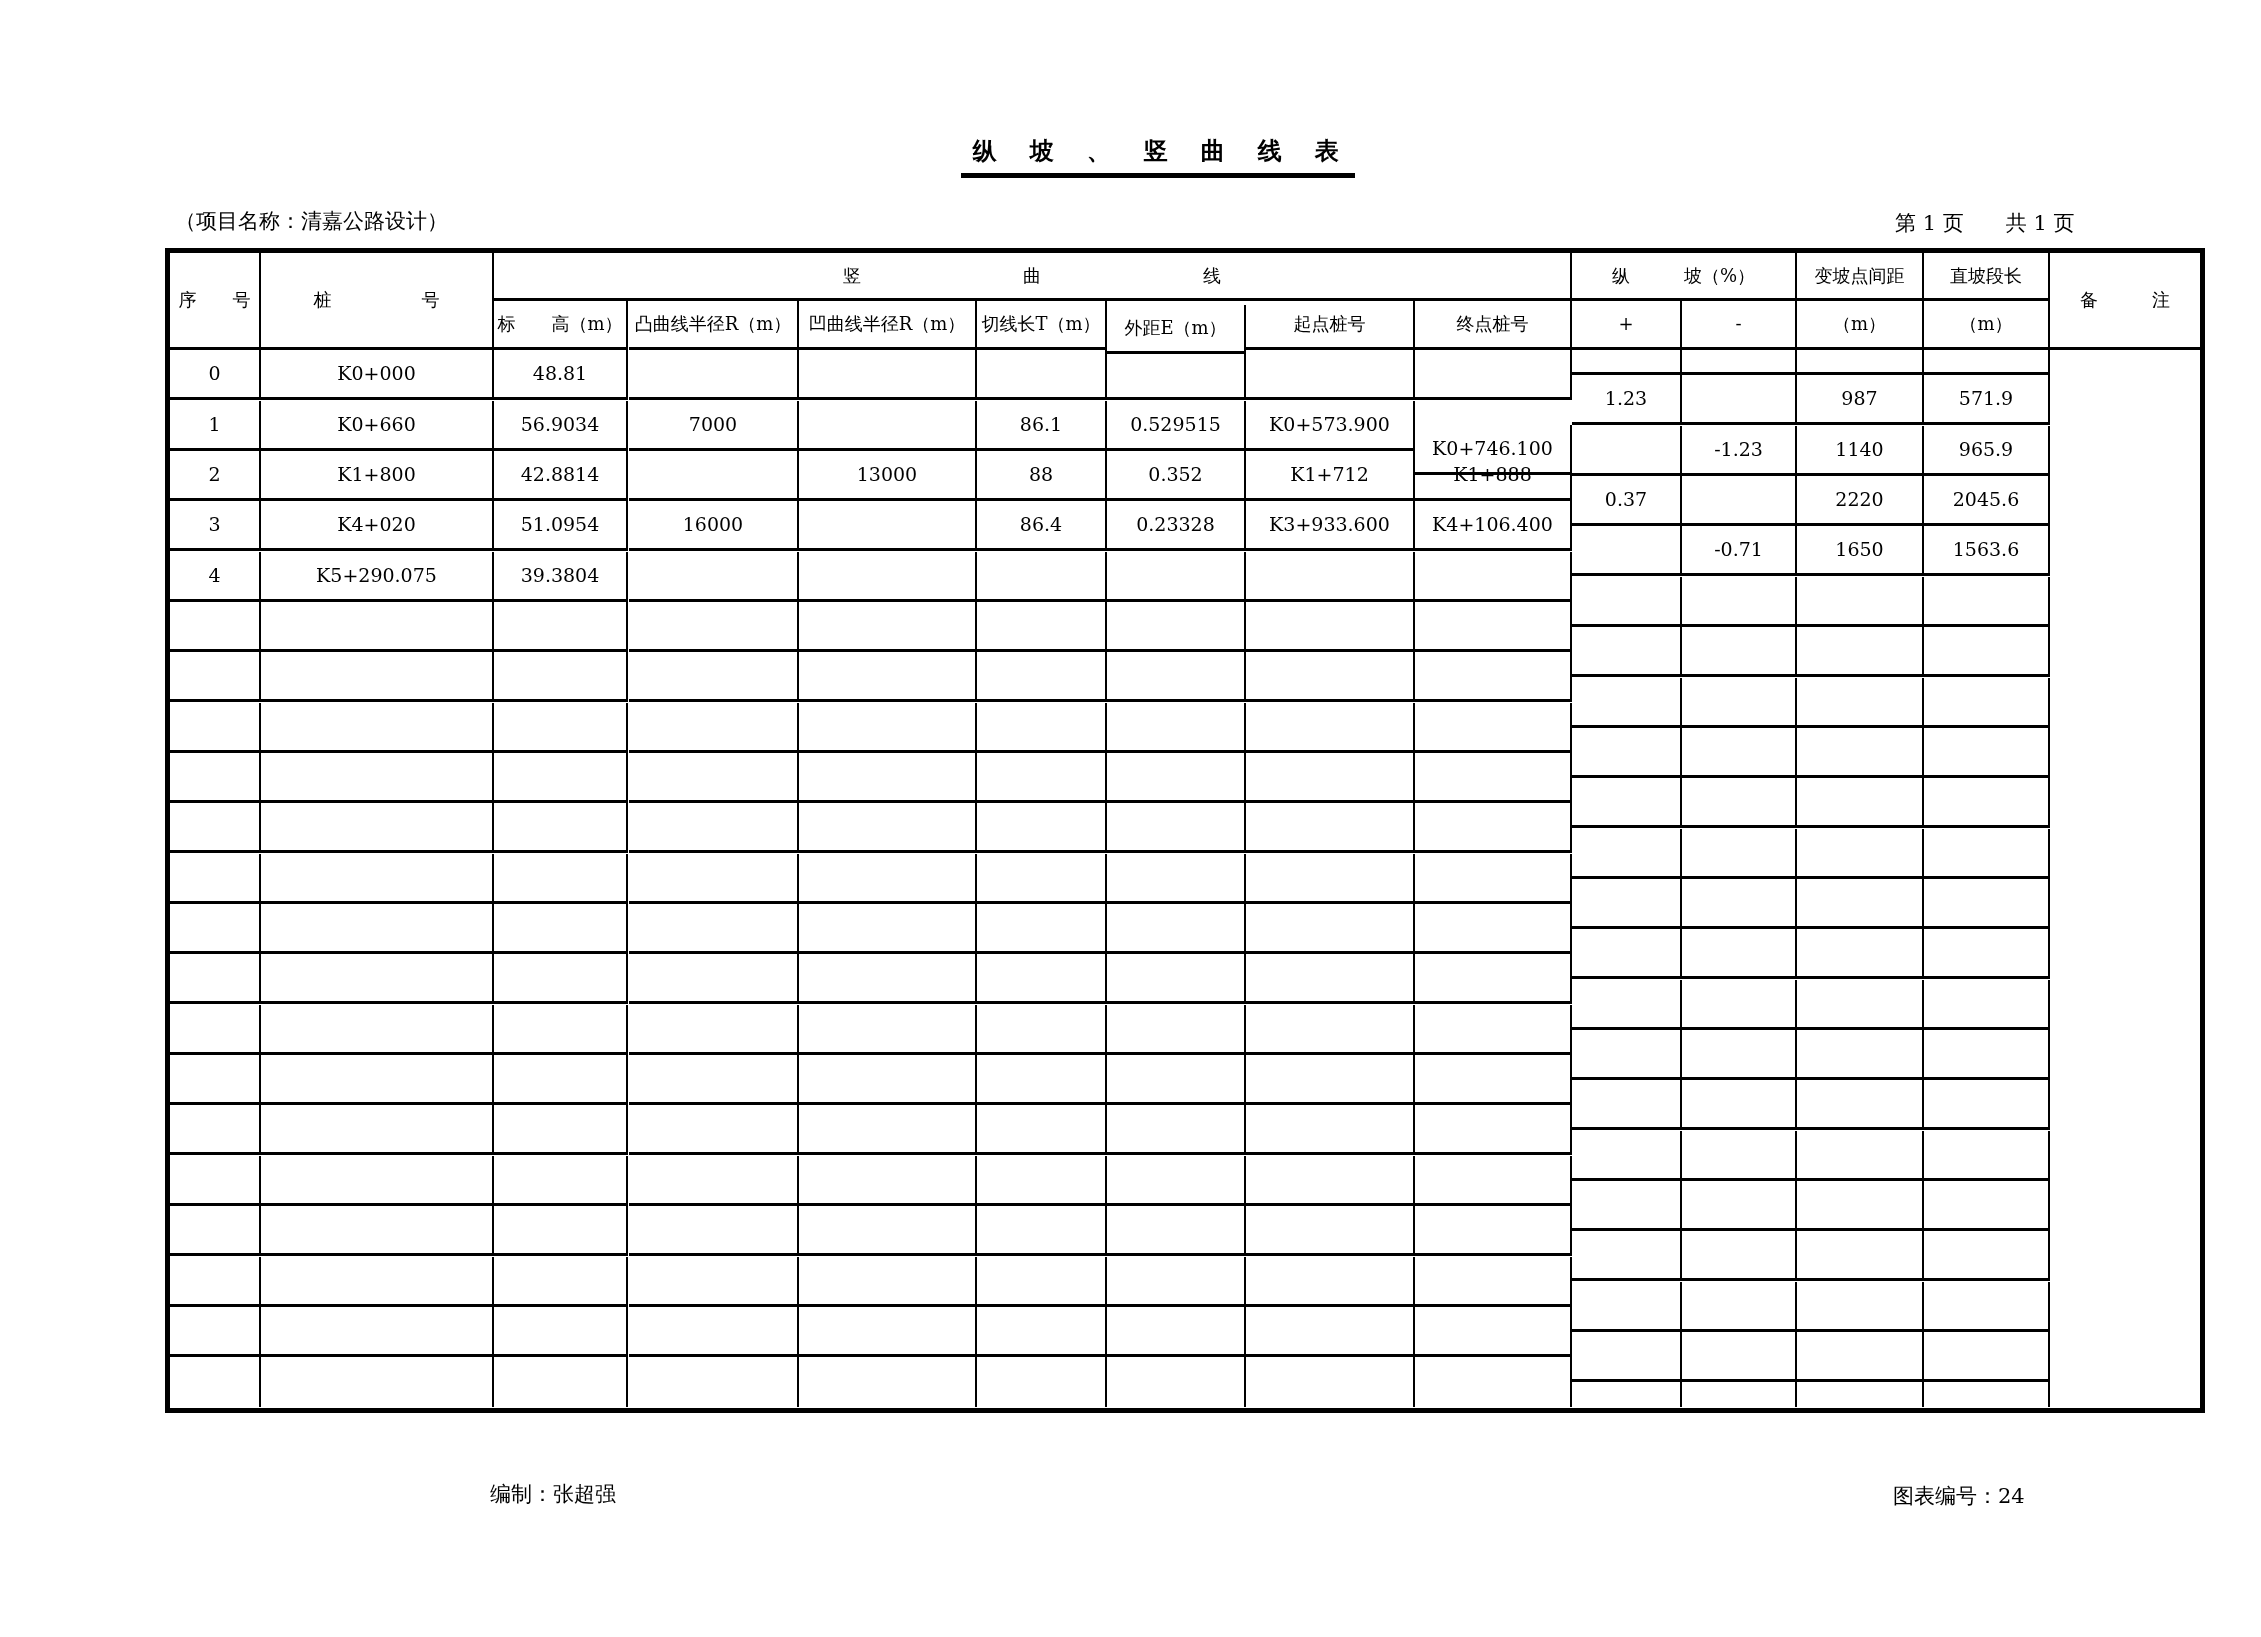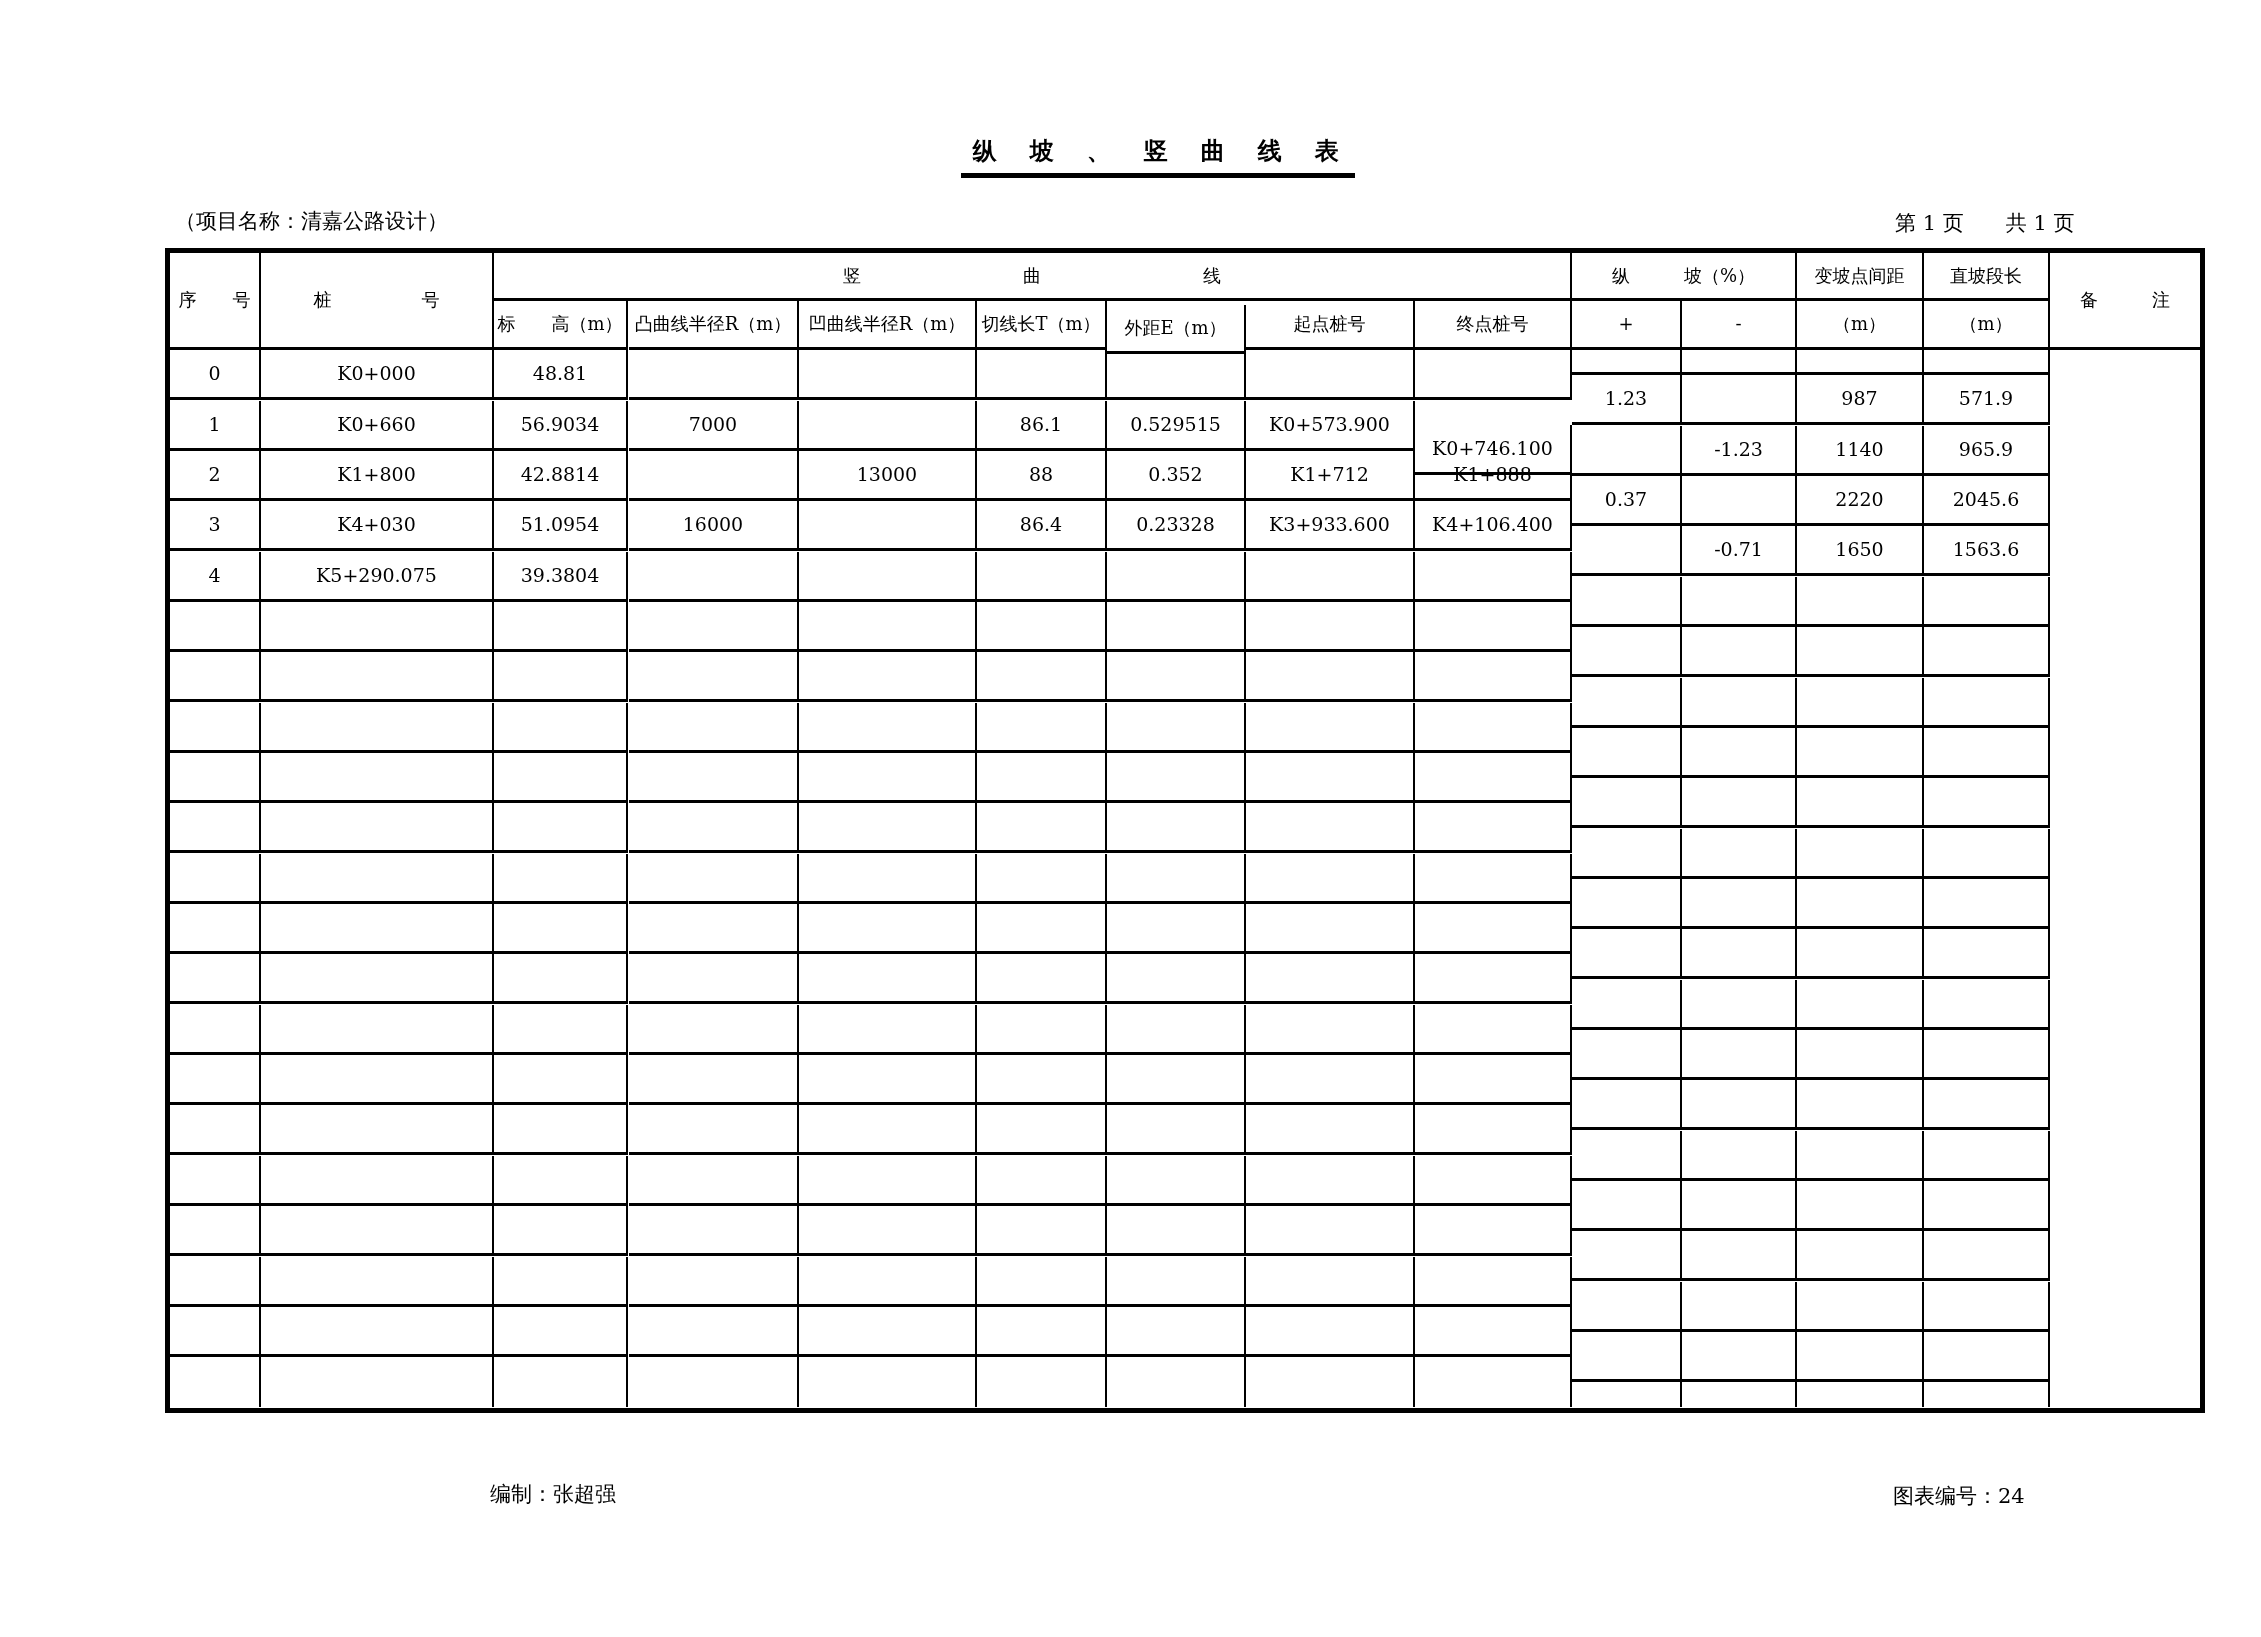--- a/index.html
+++ b/index.html
@@ -96,21 +96,21 @@
     <div class="cell" style="left: 0px; top: 198px; width: 91px; height: 50px;">2</div>
     <div class="cell" style="left: 91px; top: 198px; width: 233px; height: 50px;">K1+800</div>
     <div class="cell" style="left: 324px; top: 198px; width: 134px; height: 50px;">42.8814</div>
     <div class="cell" style="left: 459px; top: 198px; width: 170px; height: 50px;"></div>
     <div class="cell" style="left: 629px; top: 198px; width: 178px; height: 50px;">13000</div>
     <div class="cell" style="left: 807px; top: 198px; width: 130px; height: 50px;">88</div>
     <div class="cell" style="left: 937px; top: 198px; width: 139px; height: 50px;">0.352</div>
     <div class="cell" style="left: 1076px; top: 198px; width: 169px; height: 50px;">K1+712</div>
     <div class="cell" style="left: 1245px; top: 198px; width: 157px; height: 50px;">K1+888</div>
     <div class="cell" style="left: 0px; top: 248px; width: 91px; height: 50px;">3</div>
-    <div class="cell" style="left: 91px; top: 248px; width: 233px; height: 50px;">K4+030</div>
+    <div class="cell" style="left: 91px; top: 248px; width: 233px; height: 50px;">K4+020</div>
     <div class="cell" style="left: 324px; top: 248px; width: 134px; height: 50px;">51.0954</div>
     <div class="cell" style="left: 459px; top: 248px; width: 170px; height: 50px;">16000</div>
     <div class="cell" style="left: 629px; top: 248px; width: 178px; height: 50px;"></div>
     <div class="cell" style="left: 807px; top: 248px; width: 130px; height: 50px;">86.4</div>
     <div class="cell" style="left: 937px; top: 248px; width: 139px; height: 50px;">0.23328</div>
     <div class="cell" style="left: 1076px; top: 248px; width: 169px; height: 50px;">K3+933.600</div>
     <div class="cell" style="left: 1245px; top: 248px; width: 157px; height: 50px;">K4+106.400</div>
     <div class="cell" style="left: 0px; top: 299px; width: 91px; height: 50px;">4</div>
     <div class="cell" style="left: 91px; top: 299px; width: 233px; height: 50px;">K5+290.075</div>
     <div class="cell" style="left: 324px; top: 299px; width: 134px; height: 50px;">39.3804</div>

